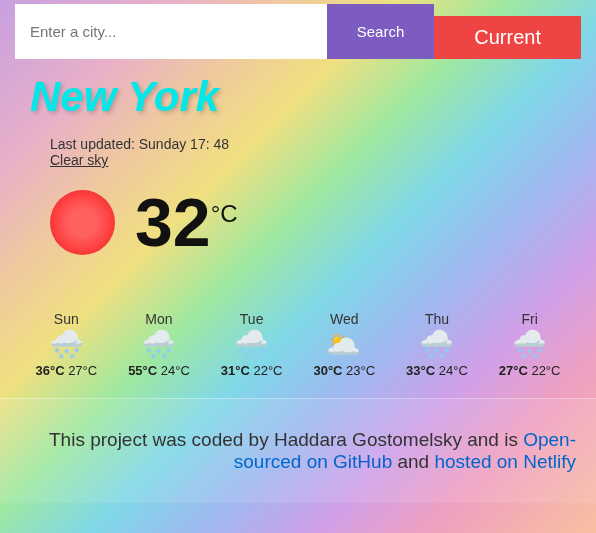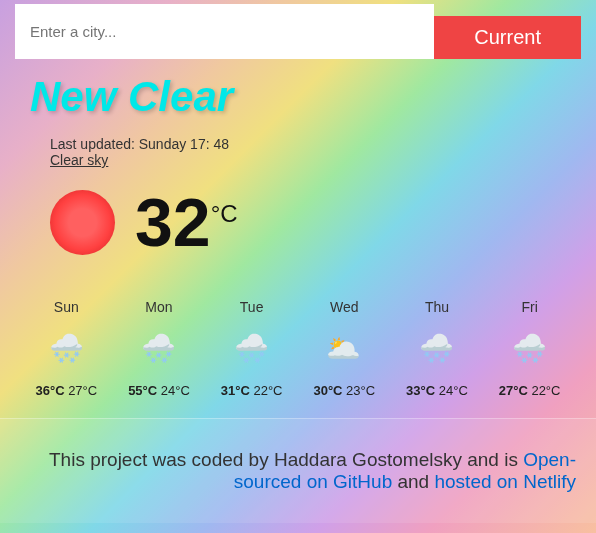--- a/index.html
+++ b/index.html
@@ -69,21 +69,21 @@
     .condition {
       font-size: 14px;
       color: #333;
       margin-bottom: 15px;
       text-decoration: underline;
     }
 
     .main-weather {
       display: flex;
       align-items: center;
-      margin-bottom: 8px;
+      margin-bottom: 20px;
     }
 
     .sun-icon {
       width: 65px;
       height: 65px;
       background: radial-gradient(circle, #ff6060 30%, #ff4040 60%, #cc2020 100%);
       border-radius: 50%;
       margin-right: 20px;
       flex-shrink: 0;
     }
@@ -111,21 +111,21 @@
     .forecast {
       display: flex;
       justify-content: space-around;
       padding: 10px 20px 20px 20px;
     }
 
     .forecast-day {
       display: flex;
       flex-direction: column;
       align-items: center;
-      gap: 20px;
+      gap: 4px;
     }
 
     .day-label {
       font-size: 14px;
       color: #333;
       font-weight: normal;
     }
 
     .weather-icon {
       font-size: 28px;
@@ -153,24 +153,25 @@
     .footer a {
       color: #0066cc;
       text-decoration: none;
     }
   </style>
 </head>
 <body>
 
 <div class="search-bar">
   <input type="text" class="city-input" placeholder="Enter a city..." style="">
+  <button class="search-btn">Search</button>
   <button class="current-btn">Current</button>
 </div>
 
-<div class="city-name">New Clear</div>
+<div class="city-name">New York</div>
 
 <div class="weather-info">
   <div class="last-updated">Last updated: Sunday 17: 48</div>
   <div class="condition">Clear sky</div>
 
   <div class="main-weather">
     <div class="sun-icon"></div>
     <div class="temp-display">
       <span>32</span><span class="temp-unit">°C</span>
     </div>

